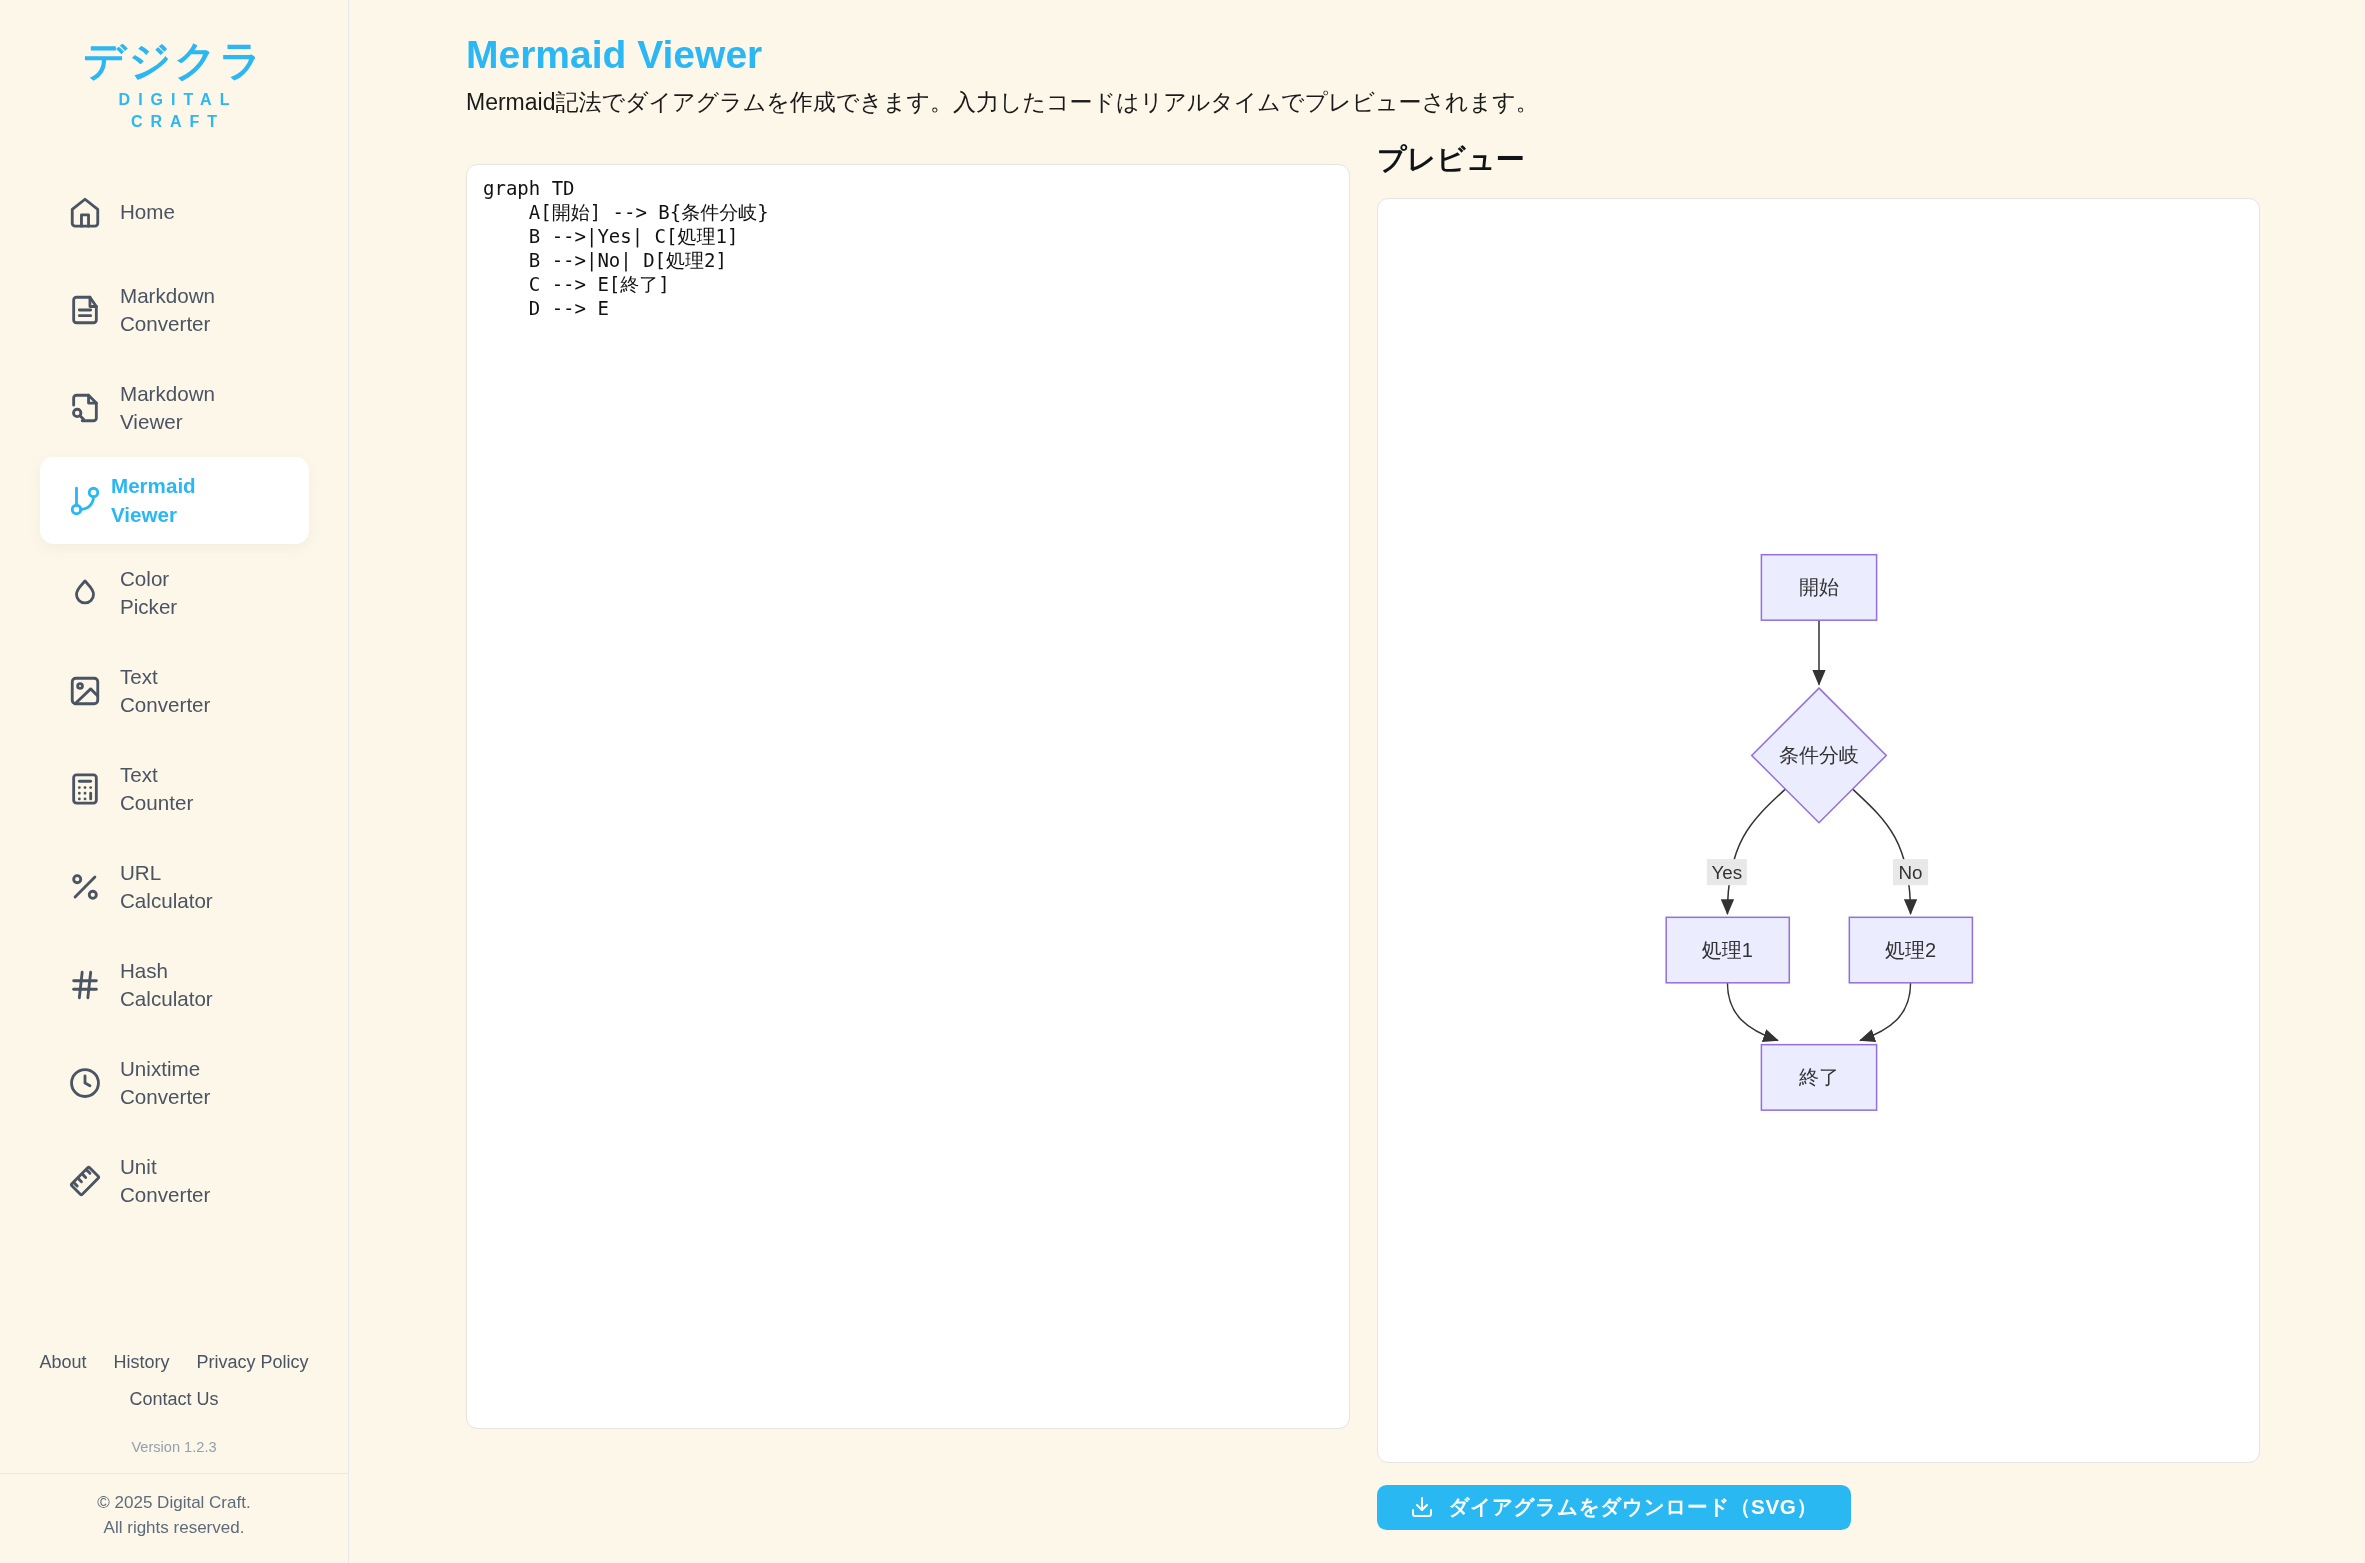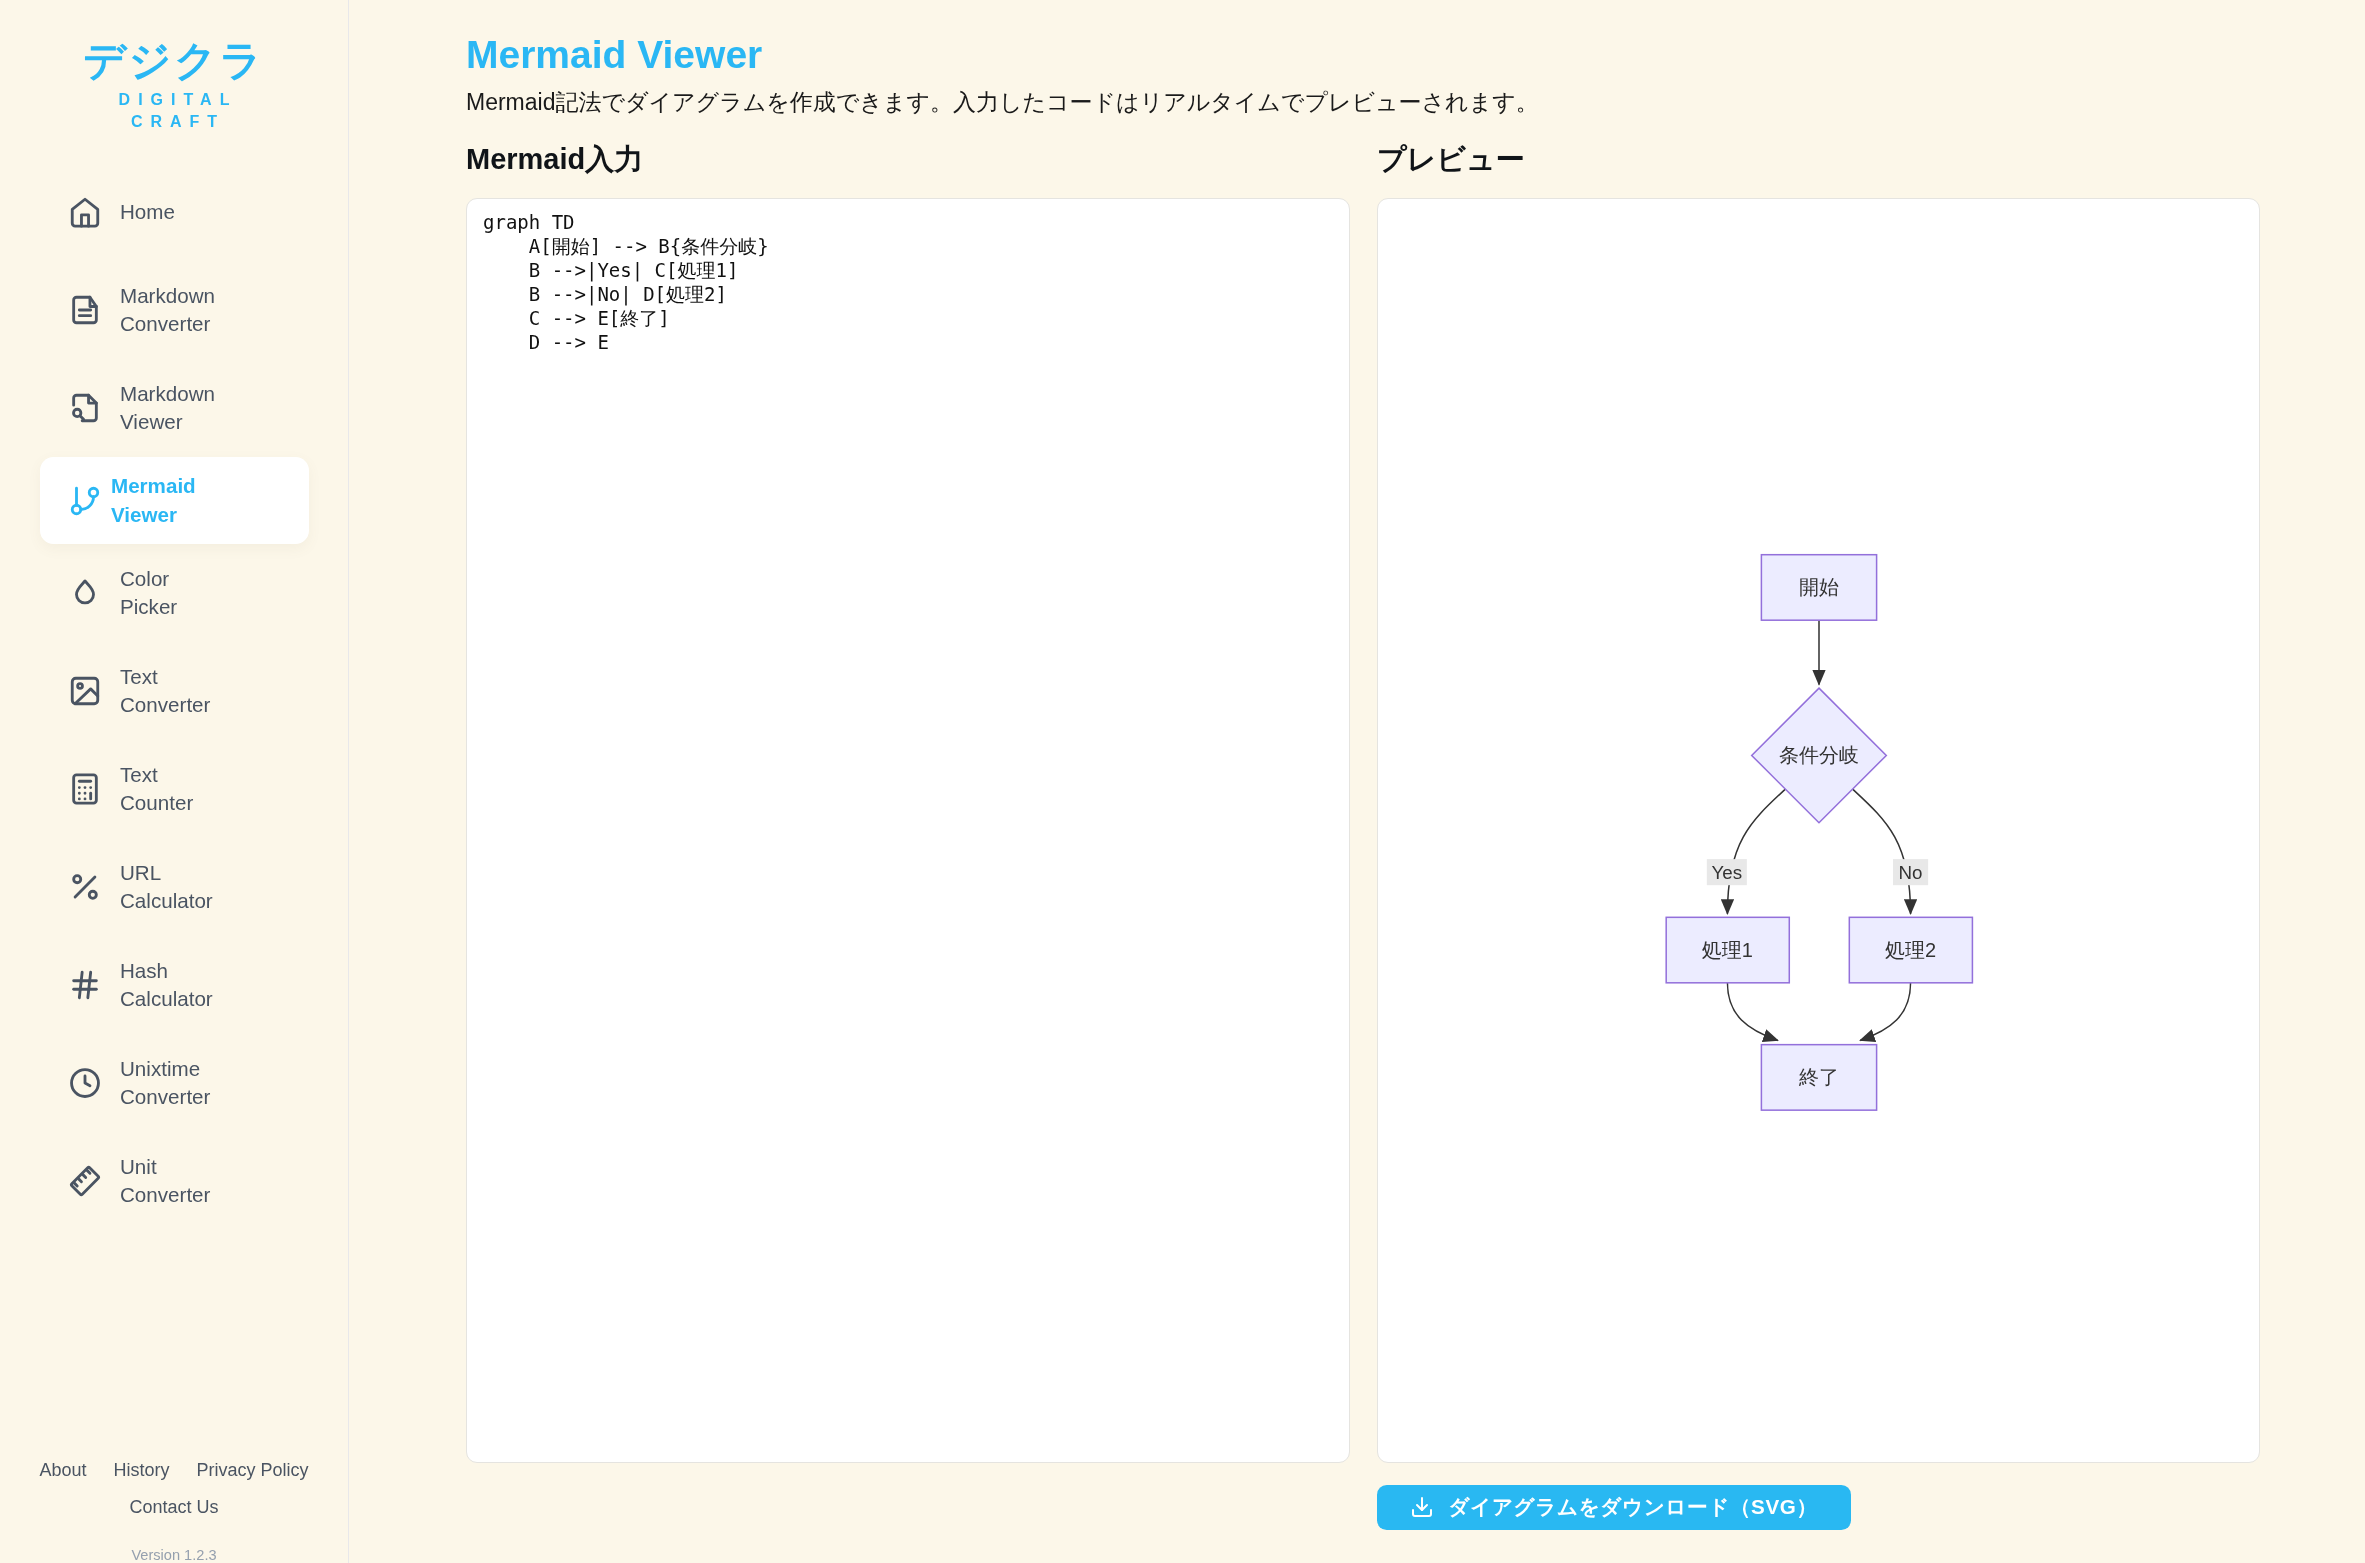--- a/index.html
+++ b/index.html
@@ -262,31 +262,34 @@
     </nav>
 
     <div class="side-footer">
       <div class="foot-links">
         <span>About</span>
         <span>History</span>
         <span>Privacy Policy</span>
       </div>
       <div class="foot-contact">Contact Us</div>
       <div class="foot-version">Version 1.2.3</div>
+      <div class="foot-copy">
+        <div>© 2025 Digital Craft.</div>
+        <div>All rights reserved.</div>
+      </div>
     </div>
   </aside>
 
   <main class="main">
     <h1 class="page-title">Mermaid Viewer</h1>
     <p class="page-desc">Mermaid記法でダイアグラムを作成できます。入力したコードはリアルタイムでプレビューされます。</p>
 
     <div class="columns">
 
       <section class="col">
-        <h2 class="col-heading">Mermaid入力</h2>
         <div class="panel">
           <textarea class="code-input" spellcheck="false" style="">graph TD
     A[開始] --&gt; B{条件分岐}
     B --&gt;|Yes| C[処理1]
     B --&gt;|No| D[処理2]
     C --&gt; E[終了]
     D --&gt; E</textarea>
         </div>
       </section>
 

